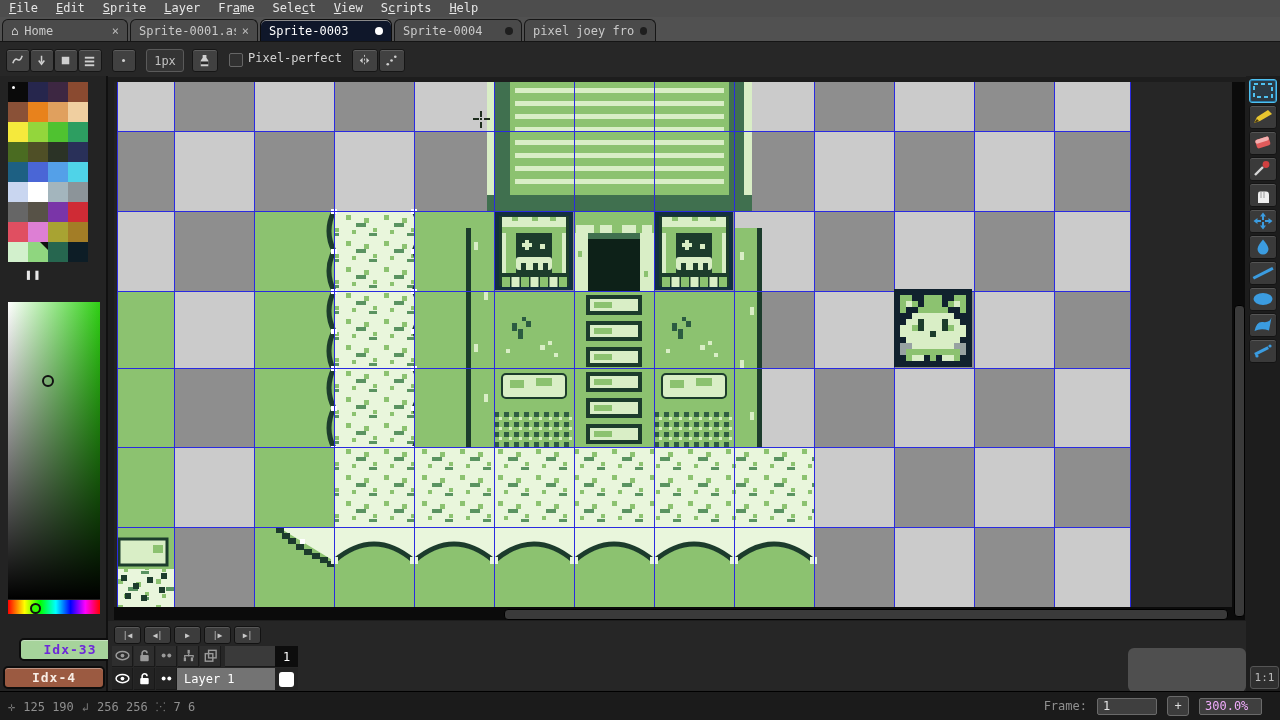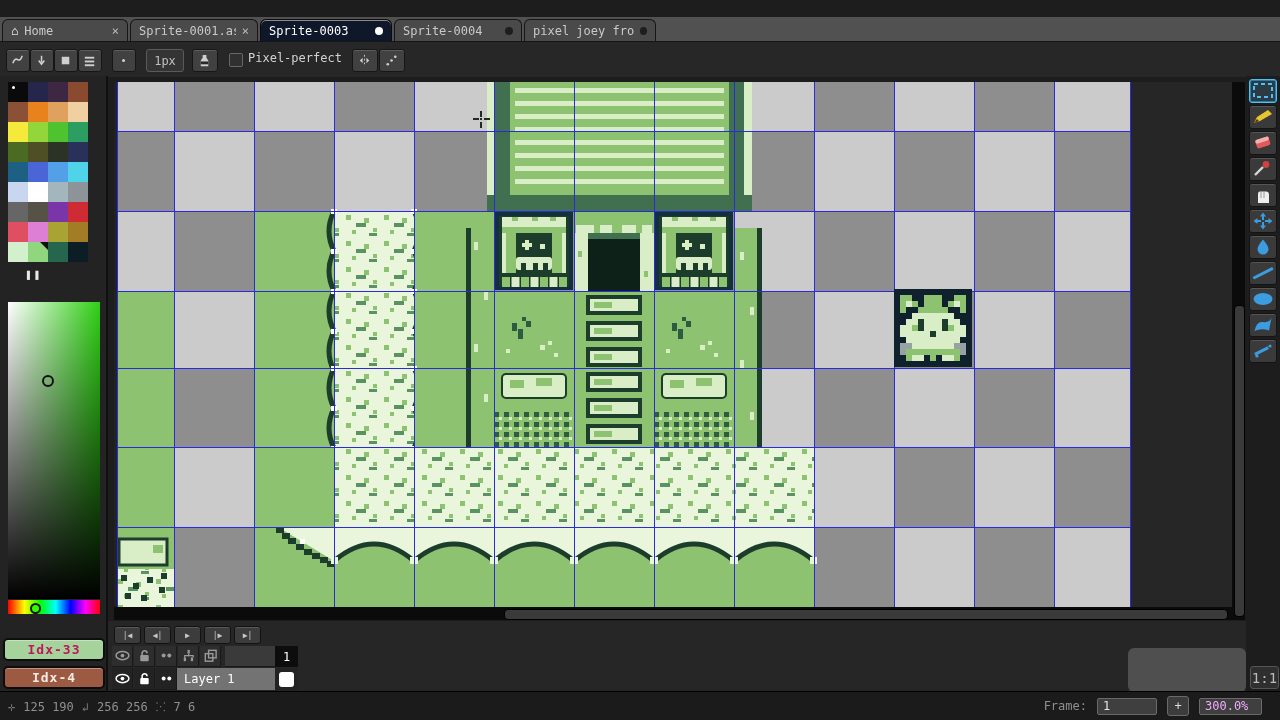--- a/index.html
+++ b/index.html
@@ -60,21 +60,21 @@
   #vscroll .thumb{position:absolute;left:2px;top:223px;width:9px;height:310px;background:#3a3a3a;border:1px solid #000;border-radius:4px;}
   #hscroll{left:114px;top:607px;width:1118px;height:13px;background:#0b0b0b;}
   #hscroll .thumb{position:absolute;left:390px;top:2px;width:722px;height:9px;background:#3a3a3a;border:1px solid #000;border-radius:4px;}
 
   
   #toolcol{left:1246px;top:76px;width:34px;height:615px;background:#1d1d1d;}
   .tool-btn{position:absolute;left:3px;width:28px;height:24px;background:#3a3a3a;border:1px solid #141414;
     border-radius:3px;box-shadow:inset 0 1px 0 #555;display:flex;align-items:center;justify-content:center;box-sizing:border-box;}
   .tool-btn.active{border-color:#4fc1f0;box-shadow:0 0 0 1px #2a7fb0 inset;background:#2c3a44;}
   #zoom-fit{position:absolute;left:4px;top:590px;width:27px;height:21px;background:#2f2f2f;border:1px solid #555;
-    border-radius:3px;color:#bbb;font-size:14px;display:flex;align-items:center;justify-content:center;}
+    border-radius:3px;color:#bbb;font-size:11px;display:flex;align-items:center;justify-content:center;}
 
   
   #timeline{left:108px;top:621px;width:1138px;height:70px;background:#262626;}
   #playback{position:absolute;left:6px;top:5px;display:flex;gap:3px;}
   .pb-btn{width:25px;height:16px;background:#3c3c3c;border:1px solid #121212;border-radius:3px;color:#c8c8c8;
     font-size:8px;display:flex;align-items:center;justify-content:center;box-shadow:inset 0 1px 0 #585858;}
   .tl-cell{position:absolute;width:21px;height:21px;background:#2e2e2e;border-right:1px solid #191919;
     border-bottom:1px solid #191919;display:flex;align-items:center;justify-content:center;color:#9a9a9a;box-sizing:border-box;}
   .tl-cell.lit{color:#ffffff;background:#232323;}
   #hdr-spacer{position:absolute;left:117px;top:25px;width:60px;height:21px;background:#3a3a3a;border-bottom:1px solid #191919;box-sizing:border-box;}
@@ -95,20 +95,31 @@
     font-size:12px;display:flex;align-items:center;padding-left:5px;box-sizing:border-box;}
   #plus-frame{width:20px;height:18px;background:#3c3c3c;border:1px solid #6a6a6a;border-radius:3px;color:#ddd;
     display:flex;align-items:center;justify-content:center;font-size:12px;}
   #zoom-field{color:#f0abfc;width:63px;}
 </style>
 </head>
 <body>
 
 <div id="app">
 
+  <div id="menubar" class="abs">
+      <div class="menu-item"><u>F</u>ile</div>
+      <div class="menu-item"><u>E</u>dit</div>
+      <div class="menu-item"><u>S</u>prite</div>
+      <div class="menu-item"><u>L</u>ayer</div>
+      <div class="menu-item">Fr<u>a</u>me</div>
+      <div class="menu-item">Sele<u>c</u>t</div>
+      <div class="menu-item"><u>V</u>iew</div>
+      <div class="menu-item">S<u>c</u>ripts</div>
+      <div class="menu-item"><u>H</u>elp</div>
+    </div>
 
   <div id="tabbar" class="abs">
       <div class="tab" style="width: 126px;">
         <span class="home-ico">⌂</span>
         <span class="label">Home</span>
         <span class="close">×</span>
       </div>
       <div class="tab" style="width: 128px;">
         <span class="label">Sprite-0001.ase</span>
         <span class="close">×</span>
@@ -219,21 +230,21 @@
         <div class="swatch" style="background: rgb(38, 102, 79);"></div>
         <div class="swatch" style="background: rgb(13, 29, 38);"></div>
       </div>
     <div id="pal-handle">❚❚</div>
     <div id="gradient">
       <div id="grad-marker"></div>
     </div>
     <div id="huebar">
       <div id="hue-marker"></div>
     </div>
-    <div id="fg-btn" class="idxbtn" style="background: rgb(166, 211, 155); color: #be185d;">Idx-33</div>
+    <div id="fg-btn" class="idxbtn" style="background: rgb(166, 211, 155); color: #6d28d9; margin-left: 16px;">Idx-33</div>
     <div id="bg-btn" class="idxbtn" style="background: rgb(155, 90, 65); color: rgb(247, 236, 228);">Idx-4</div>
   </div>
 
   <svg id="canvas-svg" class="abs" width="1118" height="525">
       <defs>
 <pattern id="bp" width="38" height="26" patternUnits="userSpaceOnUse">
   <rect width="38" height="26" fill="#e9f6dc"></rect>
   <rect x="4" y="3" width="5" height="5" fill="#8cc270"></rect>
   <rect x="22" y="6" width="5" height="5" fill="#8cc270"></rect>
   <rect x="31" y="16" width="4" height="4" fill="#8cc270"></rect>

